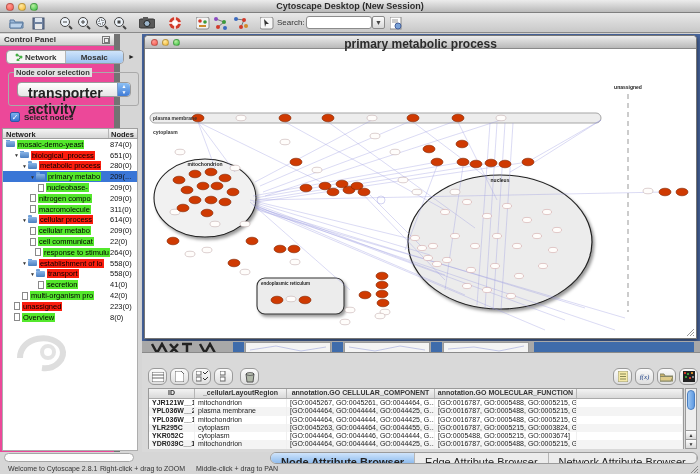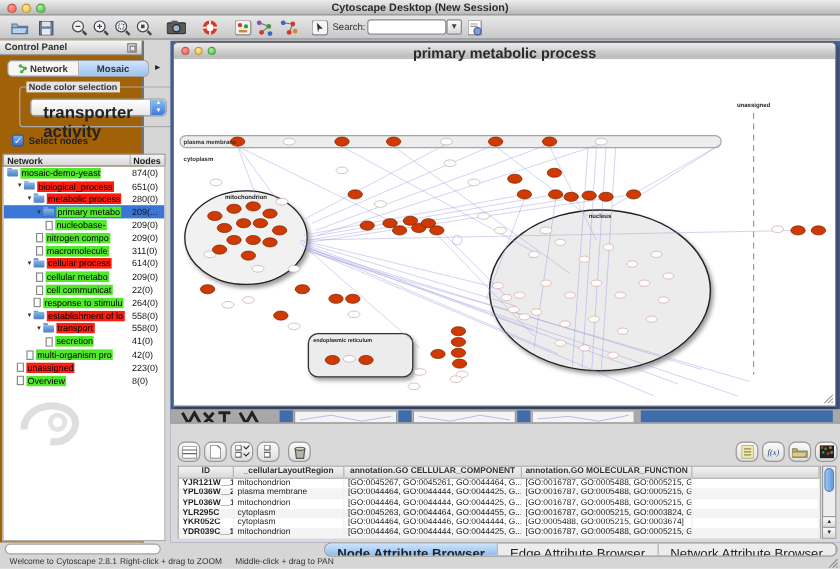--- a/index.html
+++ b/index.html
@@ -18,32 +18,32 @@
 
   
   .toolbar { position:absolute; left:0; top:13px; width:700px; height:20px;
     background:linear-gradient(#e8e8e8,#c8c8c8); border-bottom:1px solid #8a8a8a; }
   .tbtn { position:absolute; top:2px; width:17px; height:16px; display:flex; align-items:center; justify-content:center; }
   .search-label { position:absolute; left:277px; top:5px; font-size:8px; color:#333; }
   .search-box { position:absolute; left:306px; top:3px; width:66px; height:13px; background:#fff; border:1px solid #8b8b8b; border-radius:3px; }
   .search-drop { position:absolute; left:372px; top:3px; width:13px; height:13px; background:linear-gradient(#fdfdfd,#d8d8d8); border:1px solid #8b8b8b; border-radius:2px; font-size:7px; text-align:center; line-height:12px; color:#444; }
 
   
-  .control-panel { position:absolute; left:0; top:34px; width:120px; height:418px; background:#a16207; border-right:2px solid #737373; }
+  .control-panel { position:absolute; left:0; top:34px; width:120px; height:418px; background:#ec4899; border-right:6px solid #737373; }
   .panel-header { height:12px; background:linear-gradient(#f5f5f5,#cfcfcf); border-bottom:1px solid #9a9a9a; position:relative; }
   .panel-header .ph-title { position:absolute; left:4px; top:1px; font-size:8px; font-weight:bold; color:#333; }
   .float-icon { position:absolute; right:4px; top:2px; width:8px; height:8px; border:1px solid #777; background:#eee; }
   .float-icon::after { content:""; position:absolute; left:1px; top:1px; width:3px; height:3px; border:1px solid #777; }
 
   .cp-tabs { position:absolute; left:6px; top:16px; width:118px; height:14px; display:flex; border:1px solid #9a9a9a; border-radius:4px; overflow:hidden; background:#f6f6f6; }
   .cp-tab { flex:1; display:flex; align-items:center; justify-content:center; gap:2px; font-size:8px; font-weight:bold; color:#333; border-right:1px solid #b5b5b5; }
   .cp-tab.selected { background:linear-gradient(#cfe4fb,#9cc3ef); border-right:none; }
   .cp-tab-more { position:absolute; left:128px; top:19px; font-size:7px; color:#222; }
 
-  .fieldset { position:absolute; left:16px; top:38px; width:131px; height:34px; border:1px solid #aaa; border-radius:3px;padding-left:28px; }
+  .fieldset { position:absolute; left:8px; top:38px; width:131px; height:34px; border:1px solid #aaa; border-radius:3px;padding-left:28px; }
   .fieldset .legend { position:absolute; left:5px; top:-5px; background:#e2e2e2; padding:0 2px; font-size:7.5px; font-weight:bold; color:#333; }
   .mac-select { position:absolute; left:8px; top:9px; width:114px; height:15px; background:linear-gradient(#fff,#e6e6e6); border:1px solid #9a9a9a; border-radius:4px; }
   .mac-select .val { position:absolute; left:10px; top:2px; font-size:14px; font-weight:bold; color:#222; }
   .mac-select .cap { position:absolute; right:0; top:0; width:13px; height:13px; background:linear-gradient(#8cc0f5,#3f7bd6); border-left:1px solid #7a9cc8; border-radius:0 4px 4px 0; color:#fff; font-size:5px; line-height:6px; text-align:center; }
 
   .checkrow { position:absolute; left:10px; top:78px; display:flex; align-items:center; gap:4px; }
   .checkbox { width:10px; height:10px; border-radius:2px; background:linear-gradient(#7db2ef,#3a6fd0); border:1px solid #2a59a8; color:#fff; font-size:8px; line-height:9px; text-align:center; }
   .checklabel { font-size:8px; font-weight:bold; color:#222; }
 
   .tree-header { position:absolute; left:2px; top:94px; width:136px; height:11px; background:linear-gradient(#f4f4f4,#d6d6d6); border:1px solid #9f9f9f; display:flex; }
@@ -330,21 +330,21 @@
         <span class="tw-count">209(0)</span>
       </div>
       <div class="tree-row">
         <div class="tree-left" style="padding-left: 27px;">
           <span class="tw-file"></span>
           <span class="tw-label green">cell communicat</span>
         </div>
         <span class="tw-count">22(0)</span>
       </div>
       <div class="tree-row">
-        <div class="tree-left" style="padding-left: 25px;">
+        <div class="tree-left" style="padding-left: 25px; justify-content: flex-end;">
           <span class="tw-file"></span>
           <span class="tw-label green">response to stimulu</span>
         </div>
         <span class="tw-count">264(0)</span>
       </div>
       <div class="tree-row">
         <div class="tree-left" style="padding-left: 19px;">
           <span class="tw-arrow">▼</span>
           <span class="tw-folder"></span>
           <span class="tw-label red">establishment of lo</span>

